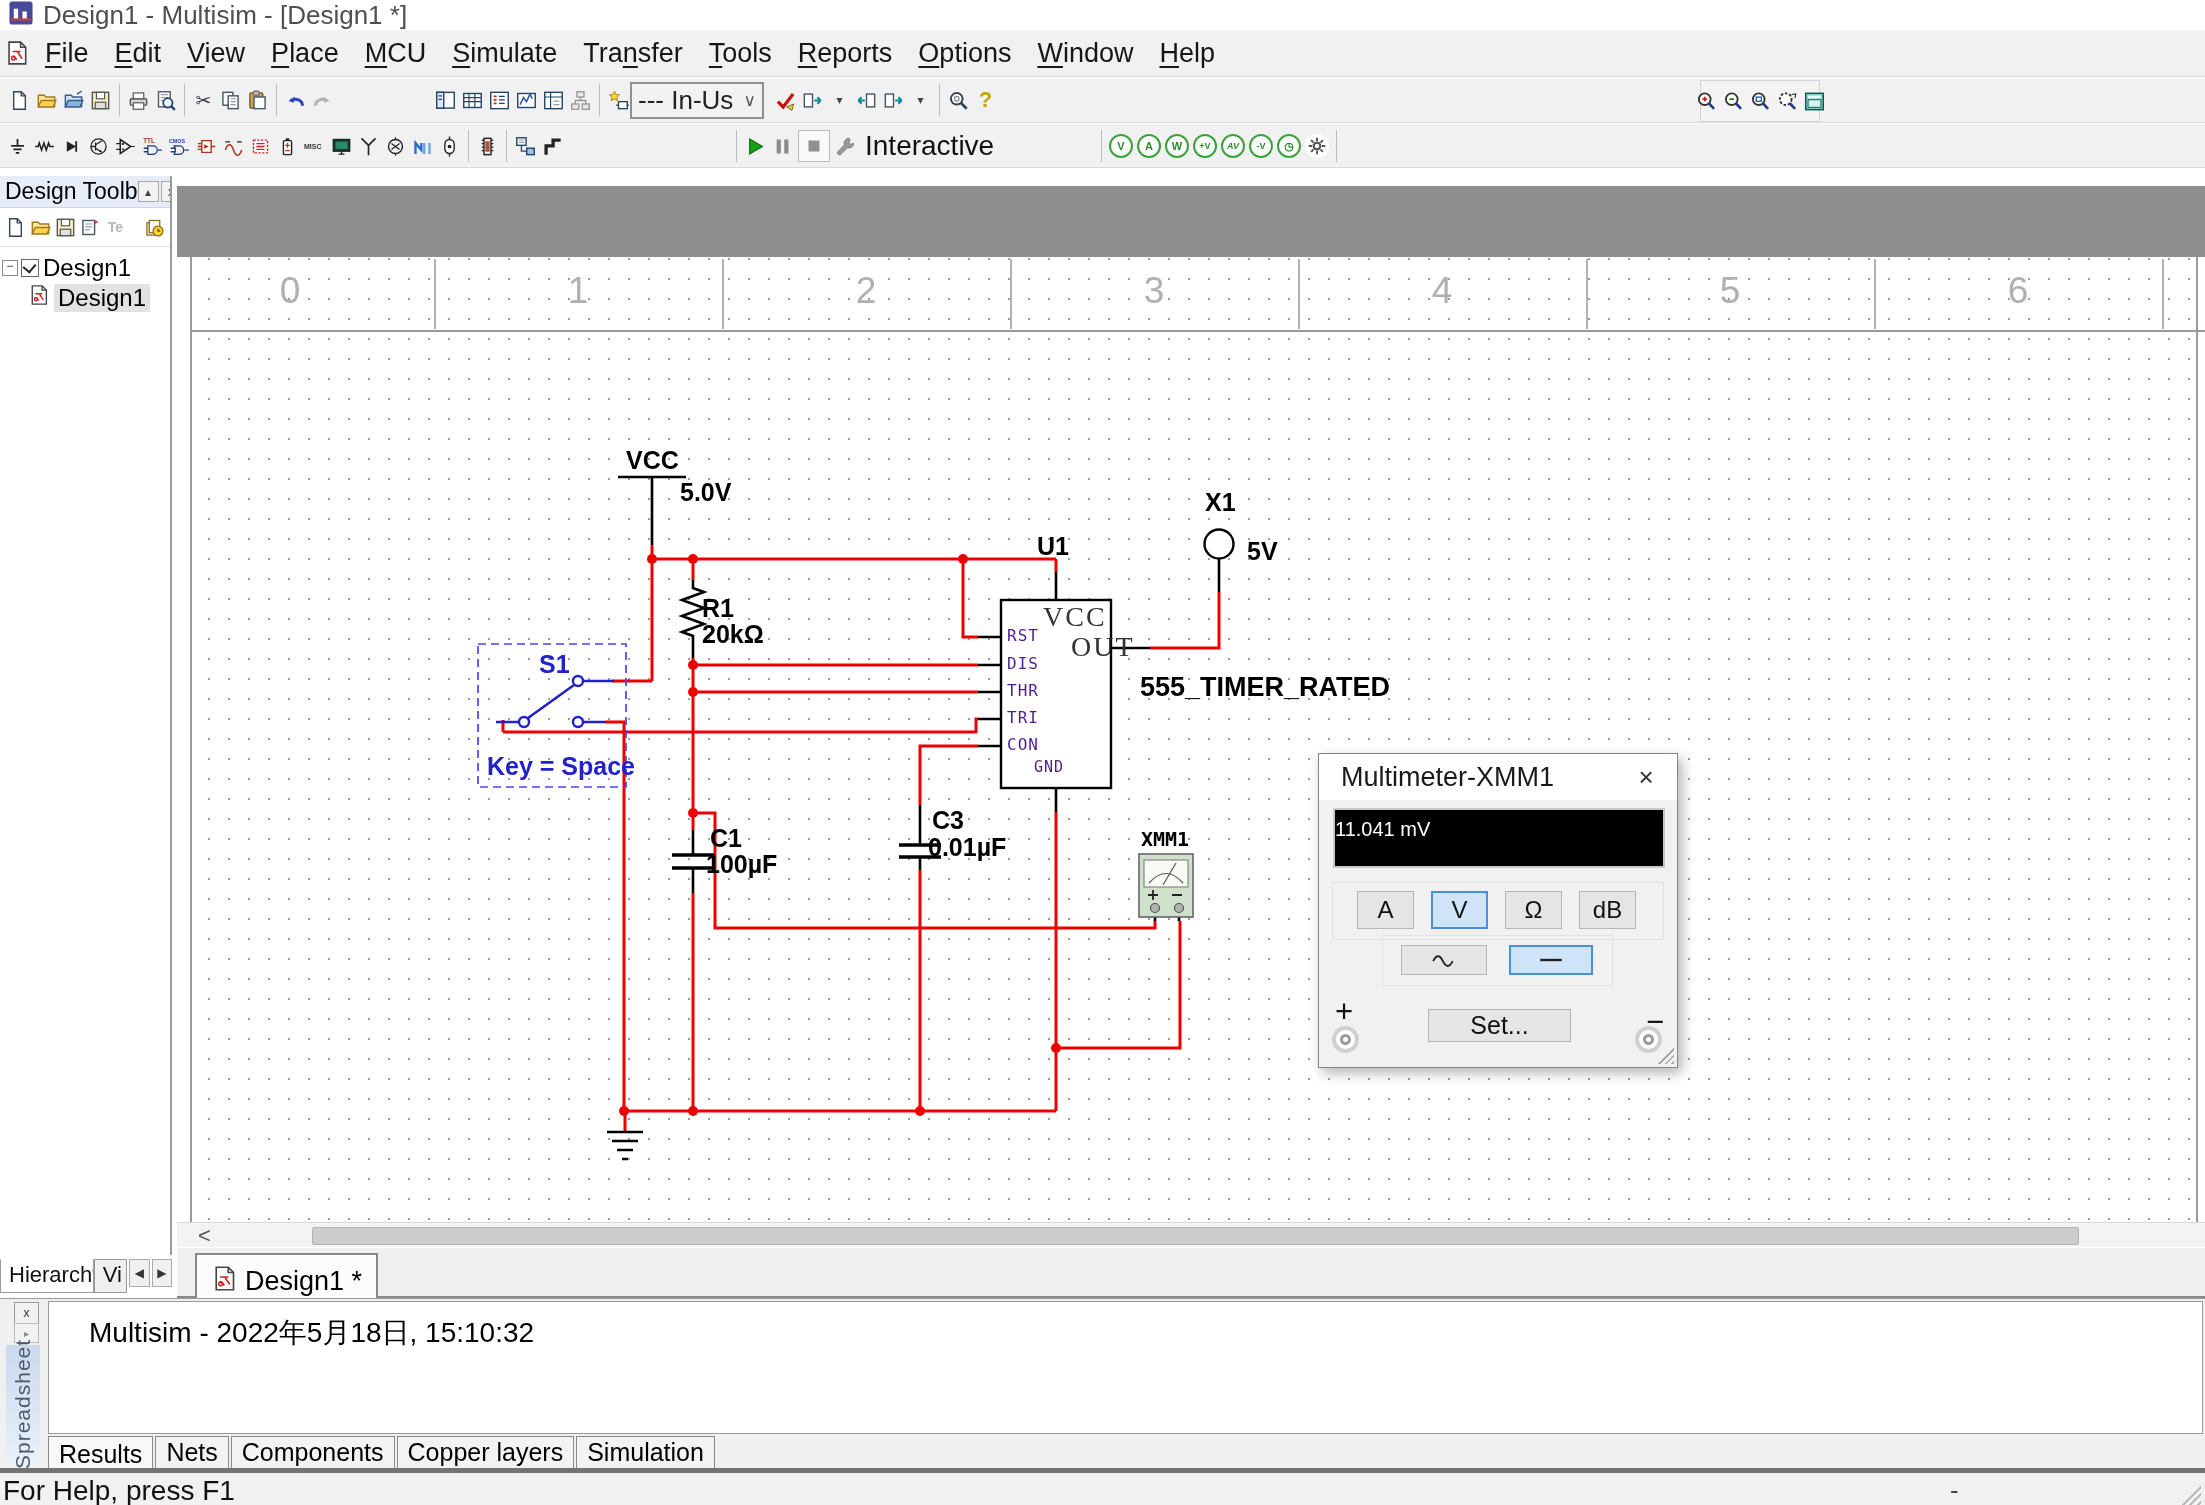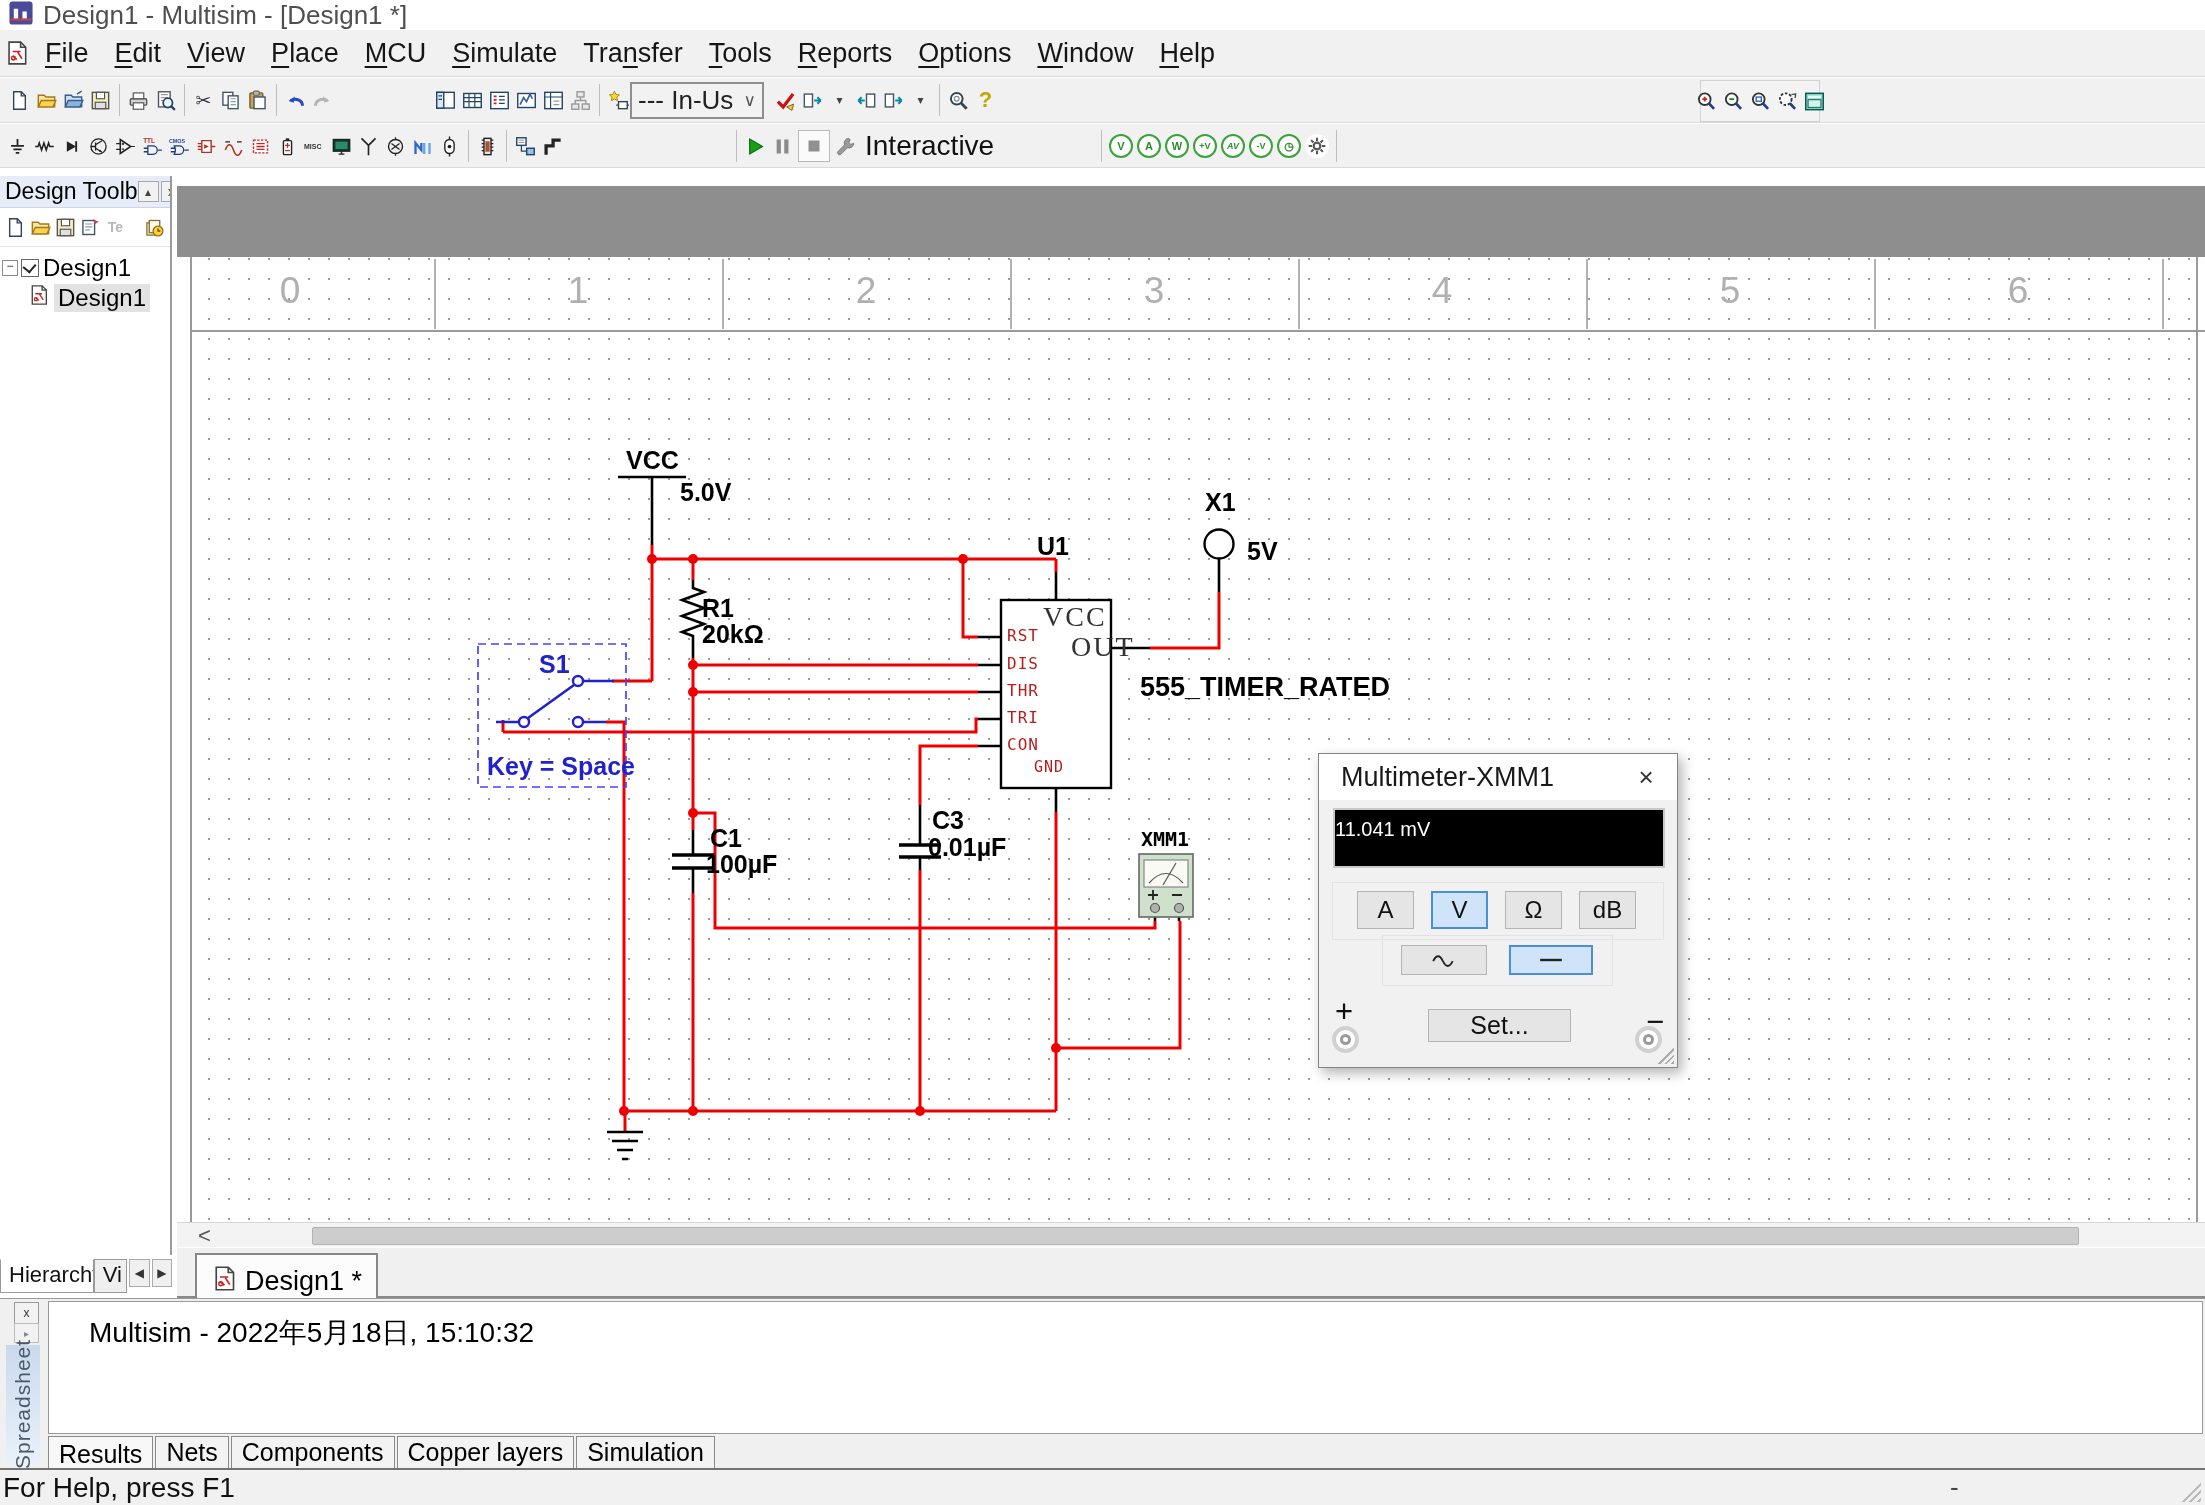--- a/index.html
+++ b/index.html
@@ -53,21 +53,21 @@
   
   .band{position:absolute;left:177px;top:186px;width:2028px;height:71px;background:#8e8e8e}
   .griddots{position:absolute;left:190px;top:257px;width:2015px;height:965px;background-image:radial-gradient(circle,#9c9c9c 1.1px,transparent 1.4px);background-size:20px 20px;background-position:9px 12px}
   .ruler-line{position:absolute;left:190px;top:330px;width:2015px;height:2px;background:#9a9a9a}
   .sheet-vline{position:absolute;top:257px;width:2px;height:965px;background:#9a9a9a}
   .ruler-sep{position:absolute;top:259px;width:1.5px;height:70px;background:#b2b2b2}
   .ruler-num{position:absolute;top:270px;width:60px;text-align:center;font-size:37px;color:#b0b0b0}
   #circuit-svg{position:absolute;left:0;top:0;width:2205px;height:1505px;pointer-events:none}
   .clabel{position:absolute;font-weight:bold;font-size:25px;color:#000;white-space:nowrap}
   .clabel.blue{color:#2222cc}
-  .cpin{position:absolute;font-family:"DejaVu Sans Mono",monospace;font-size:16px;color:#b91c1c;letter-spacing:1px;white-space:nowrap}
+  .cpin{position:absolute;font-family:"DejaVu Sans Mono",monospace;font-size:16px;color:#4c1d95;letter-spacing:1px;white-space:nowrap}
   .cserif{position:absolute;font-family:"Liberation Serif",serif;font-size:28px;color:#333;letter-spacing:2px;white-space:nowrap}
   .cmono{position:absolute;font-family:"DejaVu Sans Mono",monospace;font-weight:bold;font-size:20px;color:#000;white-space:nowrap}
   
   .hscroll{position:absolute;left:177px;top:1222px;width:2028px;height:25px;background:#f3f3f3;border-top:1px solid #d6d6d6;box-sizing:border-box}
   .hscroll .larrow{position:absolute;left:21px;top:0px;font-size:22px;color:#555}
   .hscroll .thumb{position:absolute;left:135px;top:4px;width:1765px;height:16px;background:#cdcdcd;border:1px solid #b2b2b2;border-radius:2px}
   
   .doctabs{position:absolute;left:177px;top:1248px;width:2028px;height:50px;background:#f0f0f0;border-bottom:2px solid #8a8a8a;box-sizing:border-box}
   .doctab{position:absolute;left:18px;top:5px;height:45px;background:#fcfcfc;border:2px solid #888;border-bottom:none;display:flex;align-items:center;gap:7px;padding:4px 14px;font-size:27px;color:#000}
   .doctab svg{width:27px;height:27px}
@@ -75,21 +75,21 @@
   .sspanel{position:absolute;left:0;top:1298px;width:2205px;height:170px;background:#f0f0f0;border-top:1px solid #999;box-sizing:border-box}
   .ssx{position:absolute;left:14px;top:3px;width:23px;height:20px;background:#f2f2f2;border:1px solid #999;font-size:12px;color:#333;display:flex;align-items:center;justify-content:center}
   .ssar{position:absolute;left:14px;top:24px;width:23px;height:18px;background:#f2f2f2;border:1px solid #bbb;font-size:10px;color:#888;display:flex;align-items:center;justify-content:center}
   .ssvert{position:absolute;left:6px;top:46px;width:34px;height:118px;background:linear-gradient(#e9f1fb,#c9d9ed);color:#4a5a6a;font-size:21px;writing-mode:vertical-rl;transform:rotate(180deg);display:flex;align-items:center;justify-content:center;letter-spacing:1px}
   .ssbox{position:absolute;left:48px;top:2px;width:2155px;height:133px;background:#fff;border:1px solid #999;box-sizing:border-box}
   .ssbox .line1{position:absolute;left:40px;top:12px;font-size:28px;color:#000;white-space:nowrap}
   .sstabs{position:absolute;left:48px;top:137px;display:flex;align-items:flex-start}
   .sstab{font-size:25px;color:#000;background:#f3f3f3;border:1px solid #8a8a8a;padding:1px 10px 3px;margin-right:2px;white-space:nowrap}
   .sstab.active{background:#f8f8f8;padding-top:3px;border-bottom-color:#f8f8f8}
   
-  .statusbar{position:absolute;left:0;top:1468px;width:2205px;height:37px;background:#f1f1f1;border-top:2px solid #737373;box-sizing:border-box}
+  .statusbar{position:absolute;left:0;top:1468px;width:2205px;height:37px;background:#f1f1f1;border-top:5px solid #737373;box-sizing:border-box}
   .statusbar .stext{position:absolute;left:3px;top:2px;font-size:28px;color:#111}
   .statusbar .sdash{position:absolute;left:1950px;top:2px;font-size:26px;color:#444}
   .grip{position:absolute;right:4px;top:10px;width:22px;height:22px;background:
     linear-gradient(135deg,transparent 0 55%,#bbb 55% 62%,transparent 62% 72%,#bbb 72% 79%,transparent 79% 89%,#bbb 89% 96%,transparent 96%)}
   
   .mmdlg{position:absolute;left:1318px;top:753px;width:360px;height:315px;background:#f1f1f1;border:1px solid #848484;box-shadow:4px 5px 12px rgba(0,0,0,.3);box-sizing:border-box}
   .mmtitle{height:46px;background:#fff;display:flex;align-items:center;padding:0 14px 0 22px}
   .mmtitle .tt{flex:1;font-size:27px;color:#191919}
   .mmtitle .xx{font-size:26px;color:#333;width:34px;text-align:center}
   .mmdisplay{position:absolute;left:14px;top:54px;width:332px;height:60px;background:#000;border:2px solid #c8c8c8;box-sizing:border-box}

